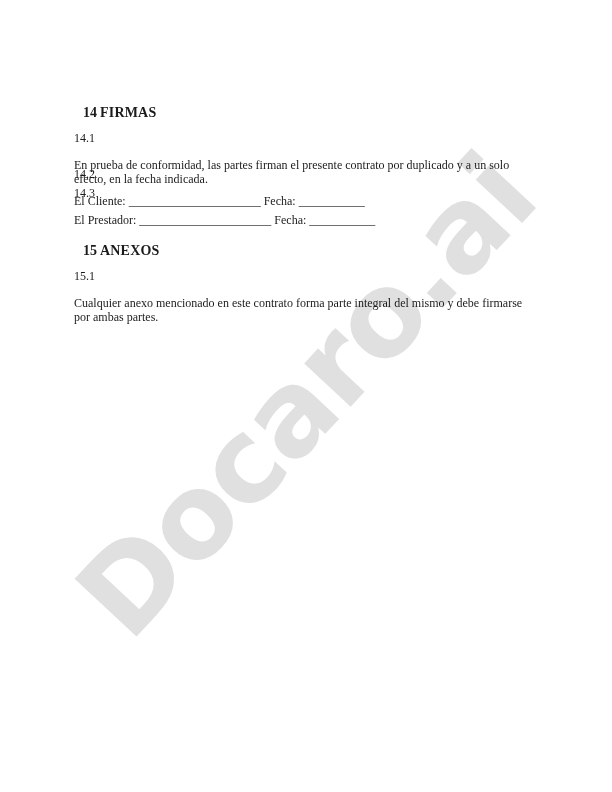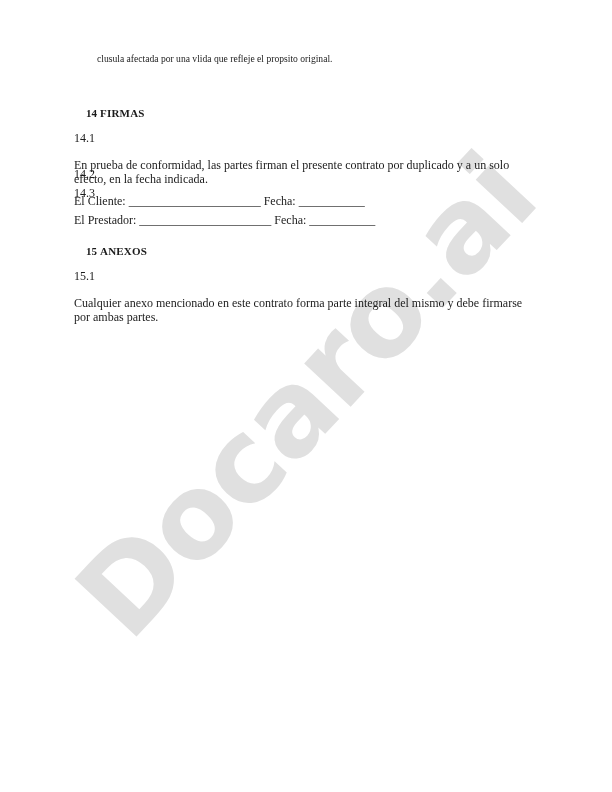--- a/index.html
+++ b/index.html
@@ -64,21 +64,21 @@
     font-size: 9.6px;
     line-height: 14px;
     text-align: left;
   }
 
   
   .section-heading {
     display: flex;
     align-items: baseline;
     font-weight: 700;
-    font-size: 11px;
+    font-size: 14px;
     line-height: 14px;
   }
   .section-heading .num {
     width: 27px;
     flex: 0 0 27px;
     text-align: right;
     padding-right: 0;
   }
   .section-heading .title {
     margin-left: 3px;
@@ -127,21 +127,20 @@
 <body>
 
 <div class="page">
 
   <div class="watermark-layer">
     <div class="watermark-text">Docaro.ai</div>
   </div>
 
   <div class="content-layer">
 
-    <div class="doc-block cont-paragraph">clusula afectada por una vlida que refleje el propsito original.</div>
 
     <div class="doc-block section-heading pos-sec14">
       <span class="num">14</span>
       <span class="title">FIRMAS</span>
     </div>
 
     <div class="doc-block clause pos-c141">
       <span class="num">14.1</span>
       <span class="body">En prueba de conformidad, las partes firman el presente contrato por duplicado y a un solo efecto, en la fecha indicada.</span>
     </div>

